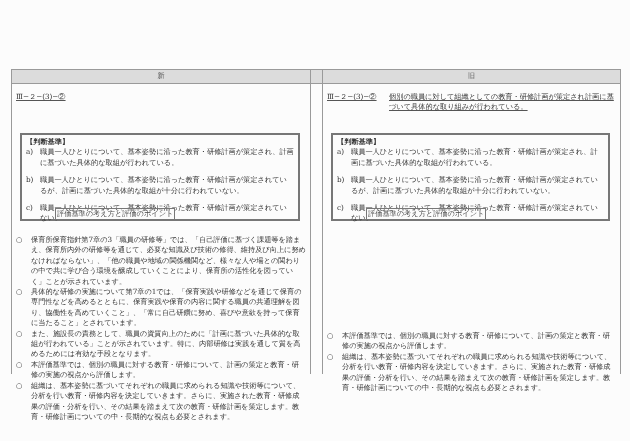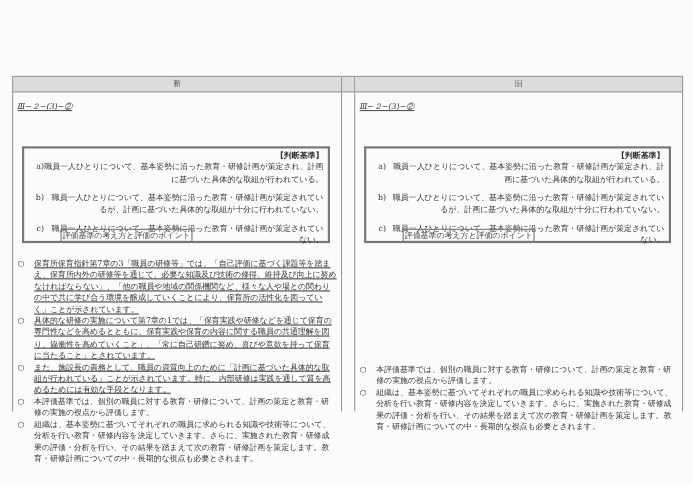--- a/index.html
+++ b/index.html
@@ -11,35 +11,35 @@
     .hdr.left { left: 0; width: 300px; border-left: 1px solid #9a9a9a; border-right: 1px solid #9a9a9a; }
     .hdr.gap { left: 300px; width: 12px; border-right: 1px solid #9a9a9a; }
     .hdr.right { left: 312px; width: 298px; border-right: 1px solid #9a9a9a; }
 
     .col { position: absolute; top: 15px; bottom: 0; }
     .col.left { left: 0; width: 300px; border-left: 1px solid #9a9a9a; border-right: 1px solid #9a9a9a; }
     .col.gap { left: 300px; width: 12px; border-right: 1px solid #9a9a9a; }
     .col.right { left: 312px; width: 298px; border-right: 1px solid #9a9a9a; }
 
     .title { position: absolute; left: 4px; right: 4px; top: 8px; display: flex; }
-    .title .code { white-space: nowrap; text-decoration: underline; text-decoration-color: #555; width: 62px; flex: none; font-style: italic; }
+    .title .code { white-space: nowrap; text-decoration: underline; text-decoration-color: #555; width: 62px; flex: none; }
     .title .txt { text-decoration: underline; text-decoration-color: #555; }
 
-    .crit { position: absolute; left: 8px; right: 10px; top: 49px; height: 88px; border: 2px solid #777; padding: 2px 4px; text-align: right; }
+    .crit { position: absolute; left: 8px; right: 10px; top: 49px; height: 88px; border: 2px solid #777; padding: 2px 4px; }
     .crit .ctitle { font-weight: bold; margin-bottom: 0px; }
     .crit .item { display: flex; margin-bottom: 7px; }
     .crit .item .lab { width: 14px; flex: none; }
     .crit .item:last-child { margin-bottom: 0; }
 
     .pt-label { position: absolute; left: 3px; top: 124px; border: 1px solid #777; padding: 0 1px; line-height: 10px; color: #444; margin-left: 40px; }
 
     .bullets { position: absolute; left: 3px; right: 4px; top: 151px; }
     .bullet { display: flex; }
     .bullet .mk { width: 16px; flex: none; text-align: left; padding-left: 1px; }
-    .bullet .tx.ul { text-decoration: underline; text-decoration-color: #444; }
+    .bullet .tx.ul { text-decoration-color: #444; }
 
     .col.right .bullets { top: 247px; }
   </style>
 </head>
 <body>
 
 <div class="frame">
   <div class="hdr left">新</div>
   <div class="hdr gap"></div>
   <div class="hdr right">旧</div>
@@ -86,20 +86,21 @@
         <span class="tx">組織は、基本姿勢に基づいてそれぞれの職員に求められる知識や技術等について、分析を行い教育・研修内容を決定していきます。さらに、実施された教育・研修成果の評価・分析を行い、その結果を踏まえて次の教育・研修計画を策定します。教育・研修計画についての中・長期的な視点も必要とされます。</span>
       </div>
     </div>
   </div>
 
   <div class="col gap"></div>
 
   <div class="col right">
     <div class="title">
       <span class="code">Ⅲ−２−(3)−②</span>
+      <span class="txt">個別の職員に対して組織としての教育・研修計画が策定され計画に基づいて具体的な取り組みが行われている。</span>
     </div>
     <div class="crit">
       <div class="ctitle">【判断基準】</div>
       <div class="item">
         <span class="lab">a)</span>
         <span>職員一人ひとりについて、基本姿勢に沿った教育・研修計画が策定され、計画に基づいた具体的な取組が行われている。</span>
       </div>
       <div class="item">
         <span class="lab">b)</span>
         <span>職員一人ひとりについて、基本姿勢に沿った教育・研修計画が策定されているが、計画に基づいた具体的な取組が十分に行われていない。</span>

